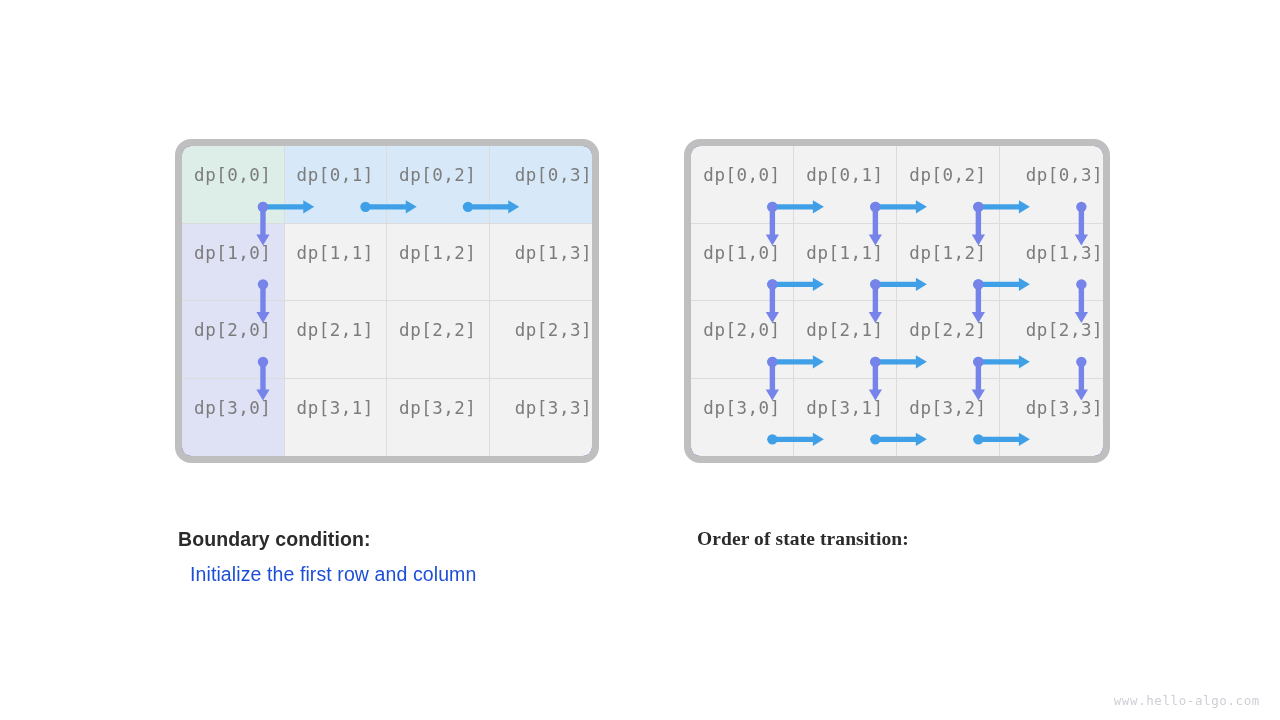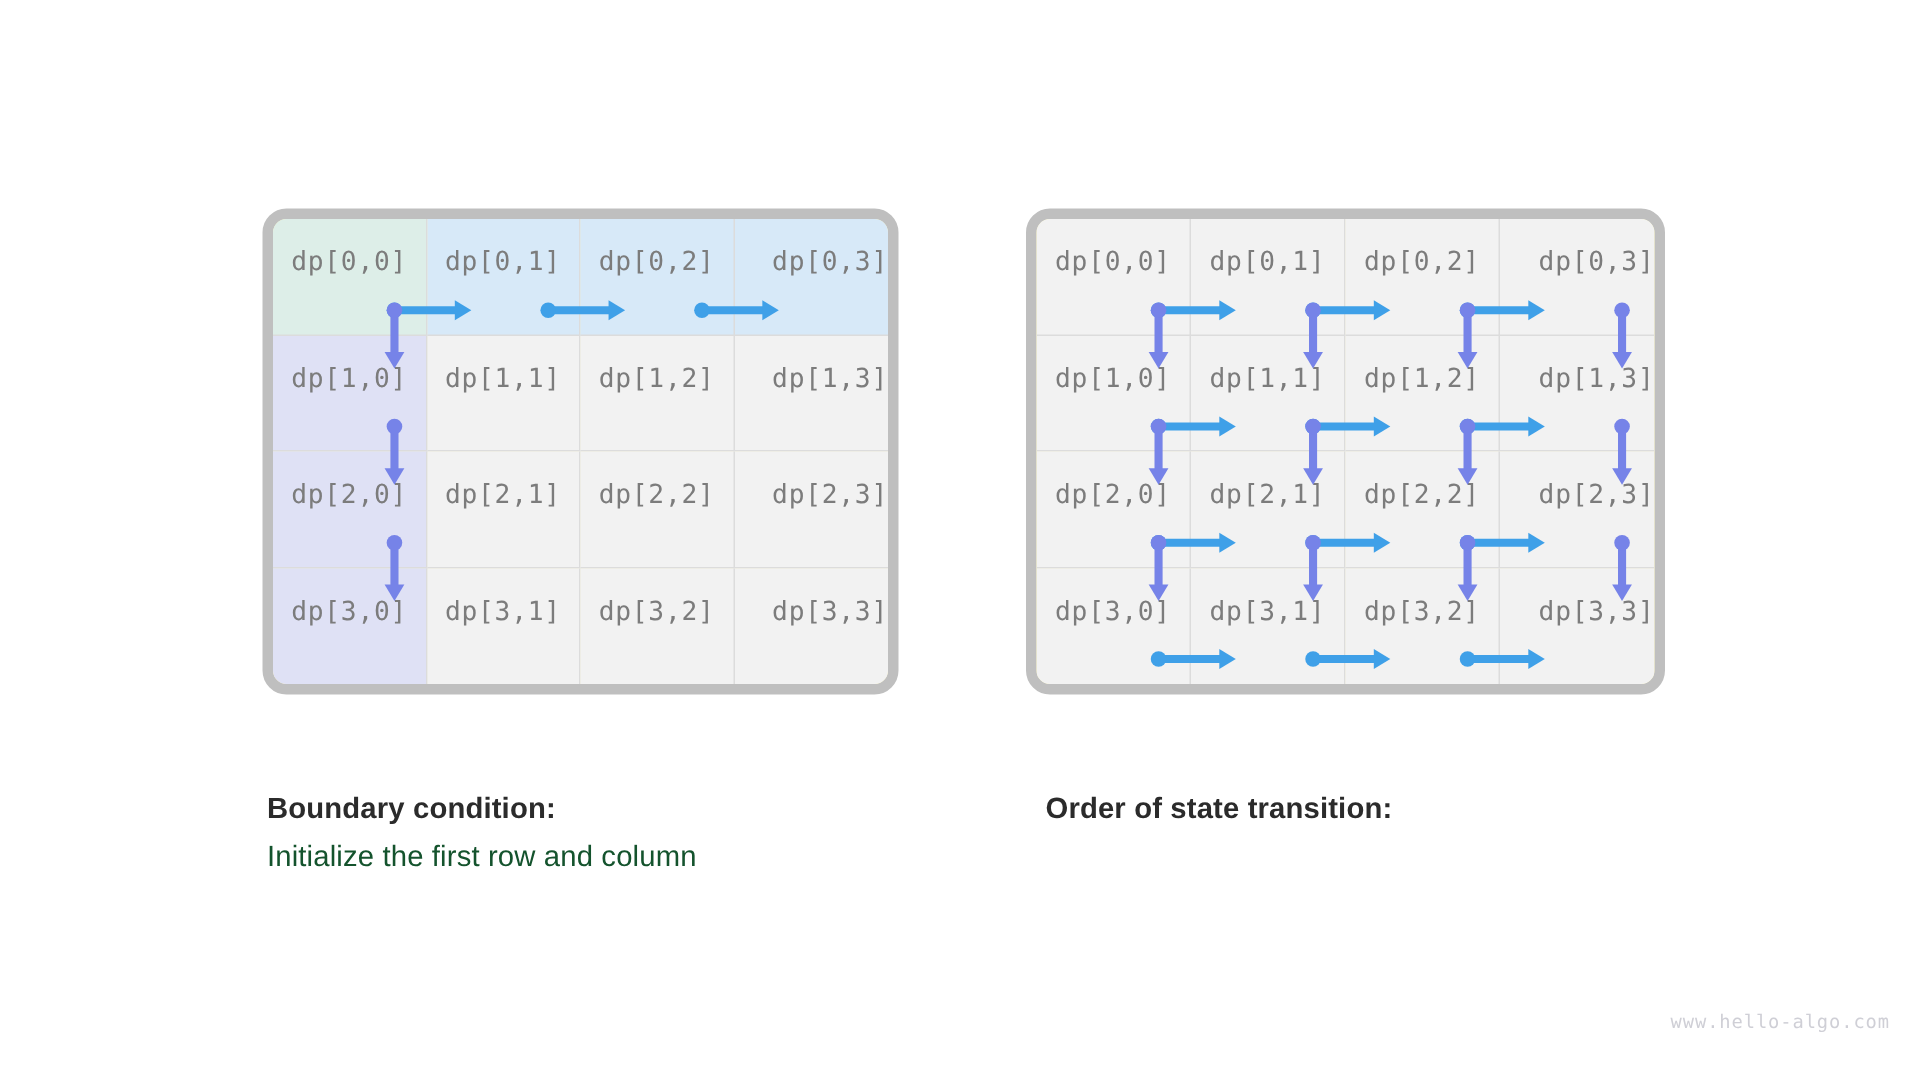--- a/index.html
+++ b/index.html
@@ -15,21 +15,21 @@
     font-family: "Liberation Sans", sans-serif;
     -webkit-font-smoothing: antialiased;
   }
 
   
   .panel {
     position: absolute;
     box-sizing: border-box;
     border: 7px solid #bfbfbf;
     border-radius: 16px;
-    background: #fef9c3;
+    background: #4c1d95;
     overflow: hidden;
   }
   #panel-left  { left: 175px; top: 139px; width: 424px; height: 324px; }
   #panel-right { left: 684px; top: 139px; width: 426px; height: 324px; }
 
   .grid {
     position: relative;
     width: 100%;
     height: 100%;
     display: grid;
@@ -71,43 +71,43 @@
     position: absolute;
     left: 0; top: 0;
     width: 100%;
     height: 100%;
     pointer-events: none;
   }
 
   
   .caption { position: absolute; }
   #caption-left  { left: 178px; top: 528px; }
-  #caption-right { left: 697px; top: 528px; }
+  #caption-right { left: 697px; top: 528px; font-family: Liberation Serif, serif; }
   .caption-title {
     font-size: 19.5px;
     font-weight: bold;
     color: #2b2b2b;
     letter-spacing: .1px;
     margin: 0 0 9px 0;
     white-space: nowrap;
   }
   .caption-body {
     font-size: 19.5px;
     font-weight: normal;
-    color: #14532d;
+    color: #1d4ed8;
     letter-spacing: .1px;
-    margin: 0;
+    margin: 12px;
     white-space: nowrap;
   }
 
   
   #watermark {
     position: absolute;
     right: 20px;
-    bottom: 32px;
+    bottom: 12px;
     font-family: "DejaVu Sans Mono", "Liberation Mono", monospace;
     font-size: 12.5px;
     color: #cfcfd6;
     letter-spacing: .6px;
     user-select: none;
   }
 </style>
 </head>
 <body>
 

